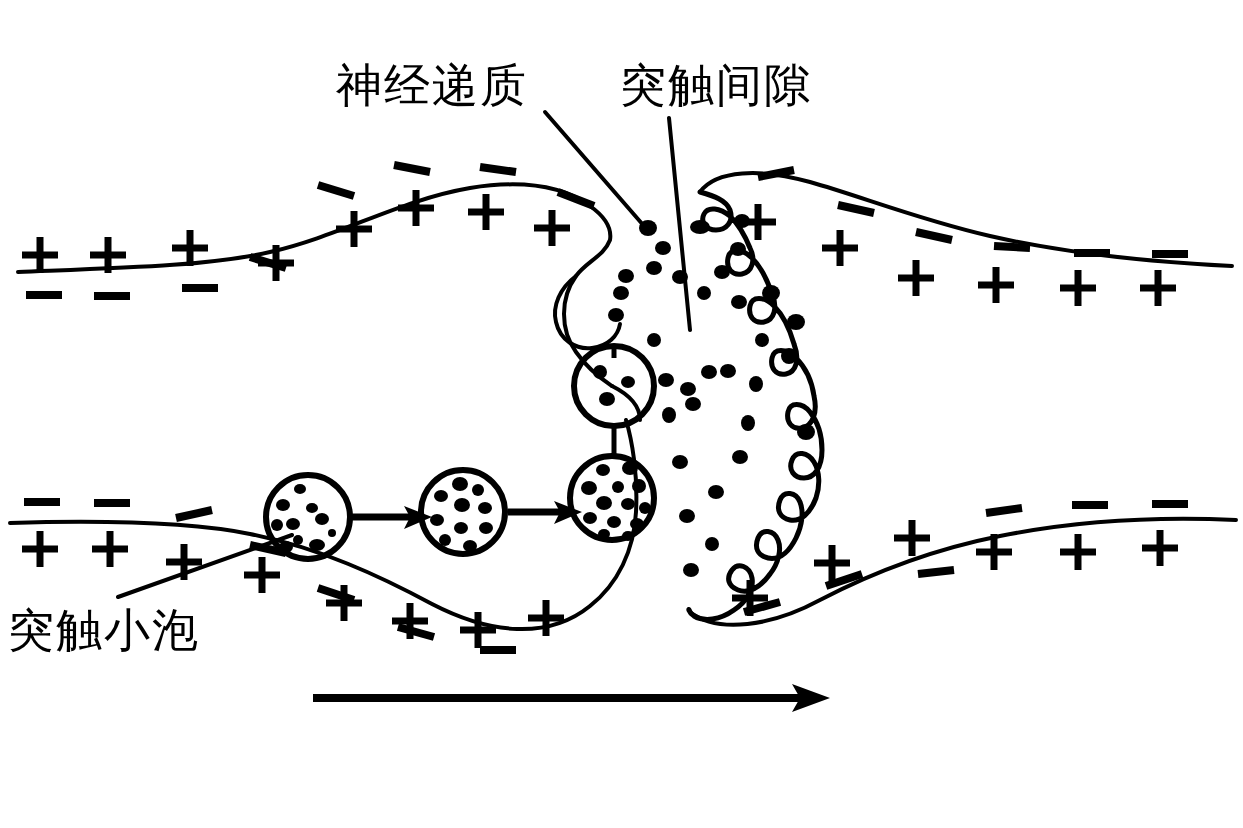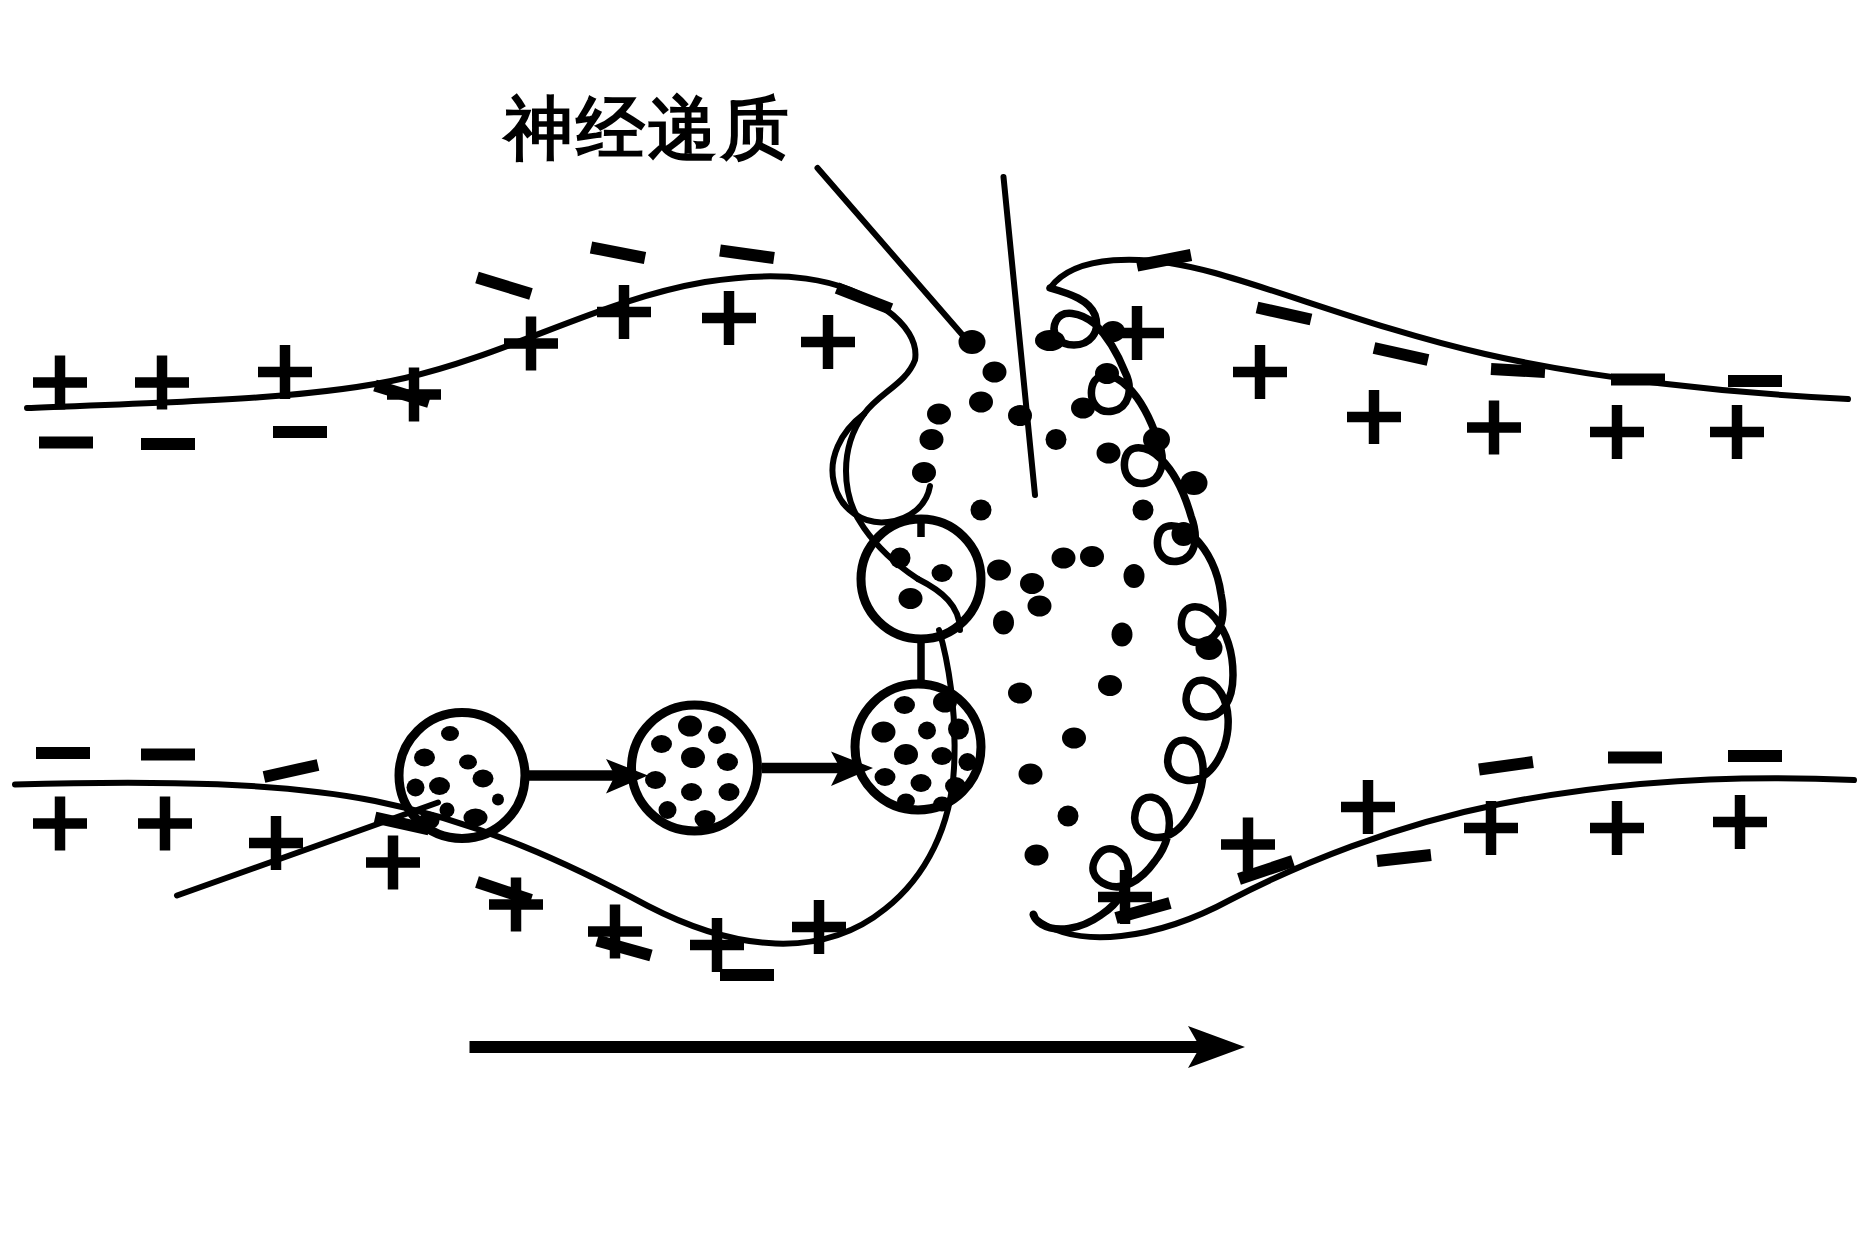--- a/index.html
+++ b/index.html
@@ -9,21 +9,21 @@
     width:1243px;height:828px;
     background:#ffffff;
     font-family:"DejaVu Sans","Liberation Sans",sans-serif;
     overflow:hidden;
   }
   #art{position:absolute;left:0;top:0;width:1243px;height:828px;}
   .lbl{
     position:absolute;
     color:#000;
     font-family:"DejaVu Sans","Liberation Sans",sans-serif;
-    font-weight:700;
+    font-weight:400;
     white-space:nowrap;
     line-height:1;
     letter-spacing:2px;
   }
   #lbl-neurotransmitter{left:336px;top:62px;font-size:46px;}
   #lbl-cleft{left:620px;top:62px;font-size:46px;}
   #lbl-vesicle{left:8px;top:607px;font-size:46px;}
   #lbl-direction{left:392px;top:716px;font-size:46px;}
 </style>
 </head>
@@ -337,16 +337,18 @@
 
     <g>
       <line x1="313" y1="698" x2="800" y2="698" stroke="#000" stroke-width="8"></line>
       <polygon points="830,698 792,684 800,698 792,712" fill="#000"></polygon>
     </g>
 
   </svg>
 
   <div class="lbl" id="lbl-neurotransmitter">神经递质</div>
 
-
+  <div class="lbl" id="lbl-cleft">突触间隙</div>
+
+  <div class="lbl" id="lbl-vesicle">突触小泡</div>
 
 
 </div>
 
 </body></html>

